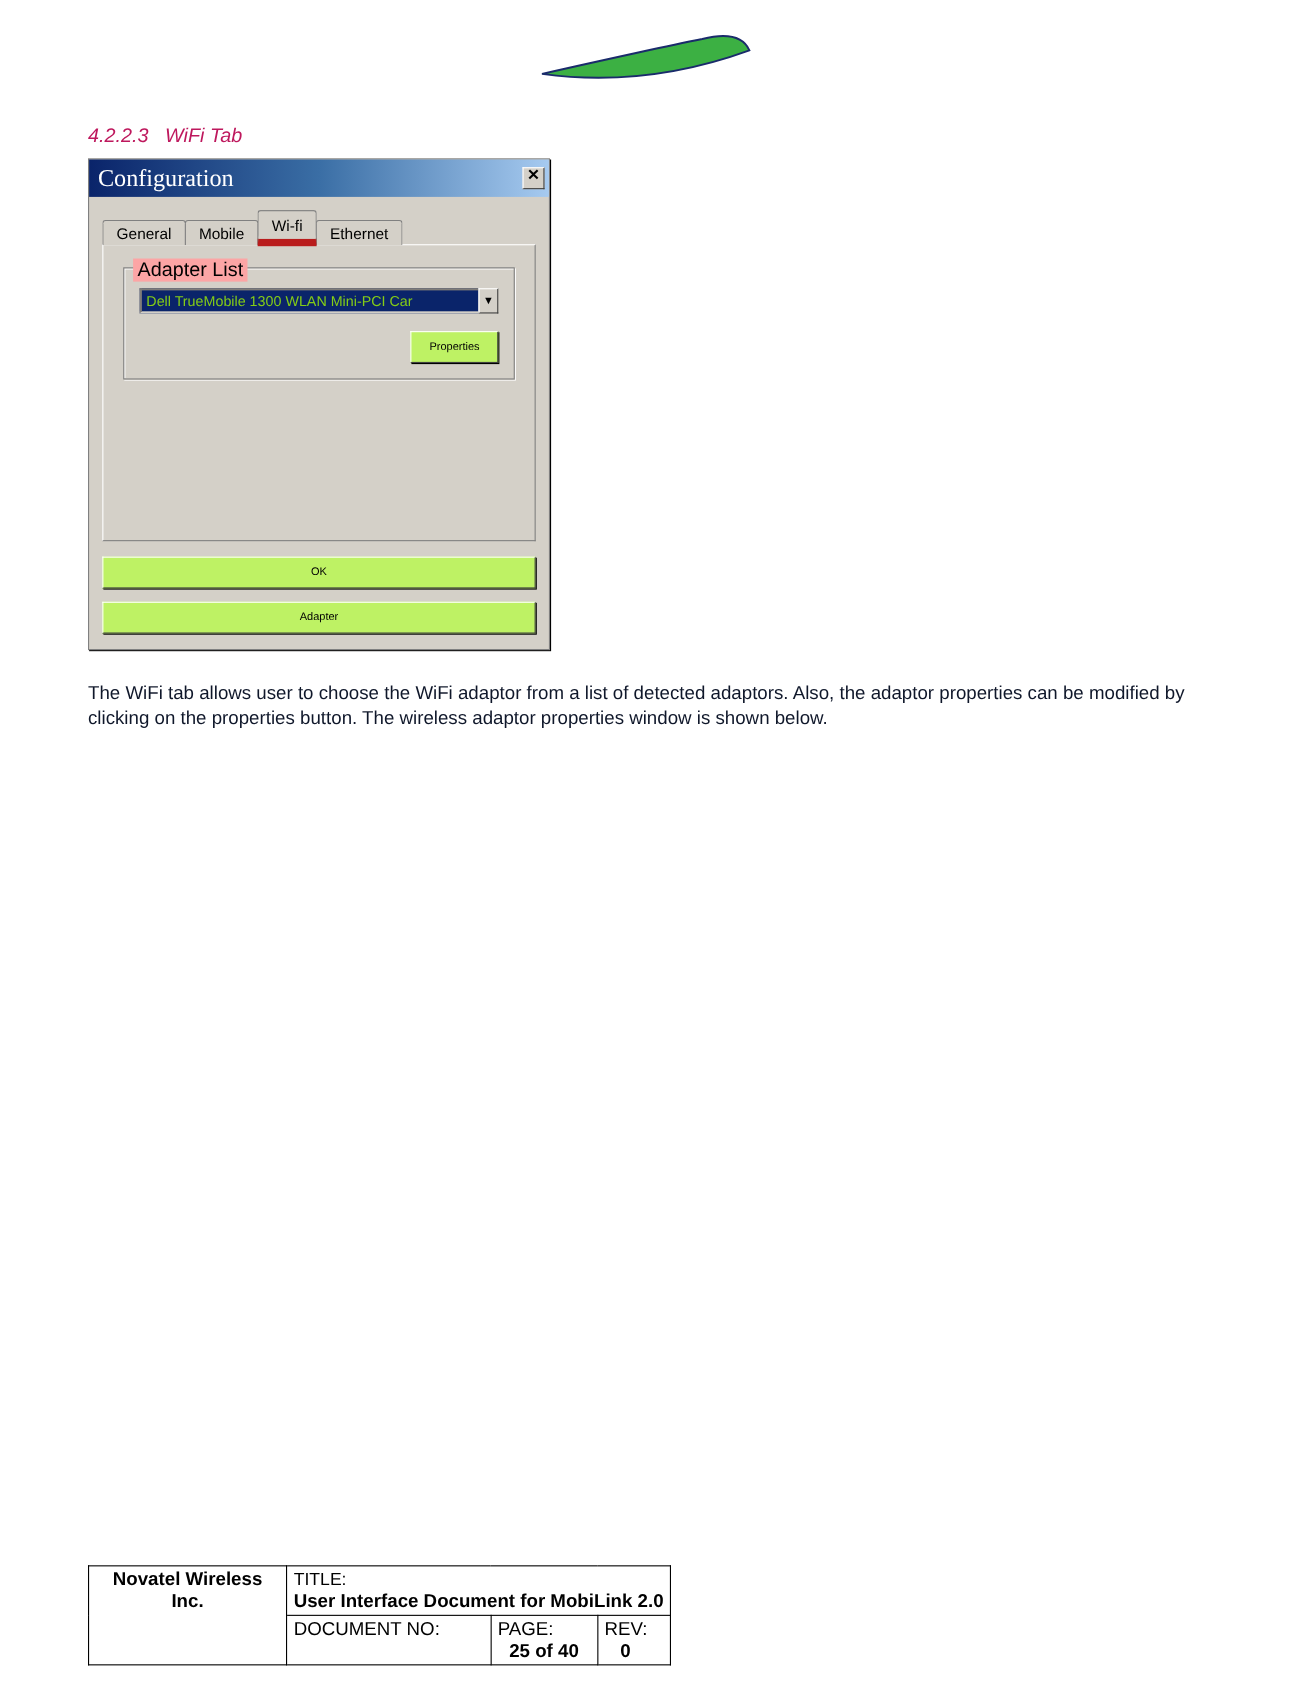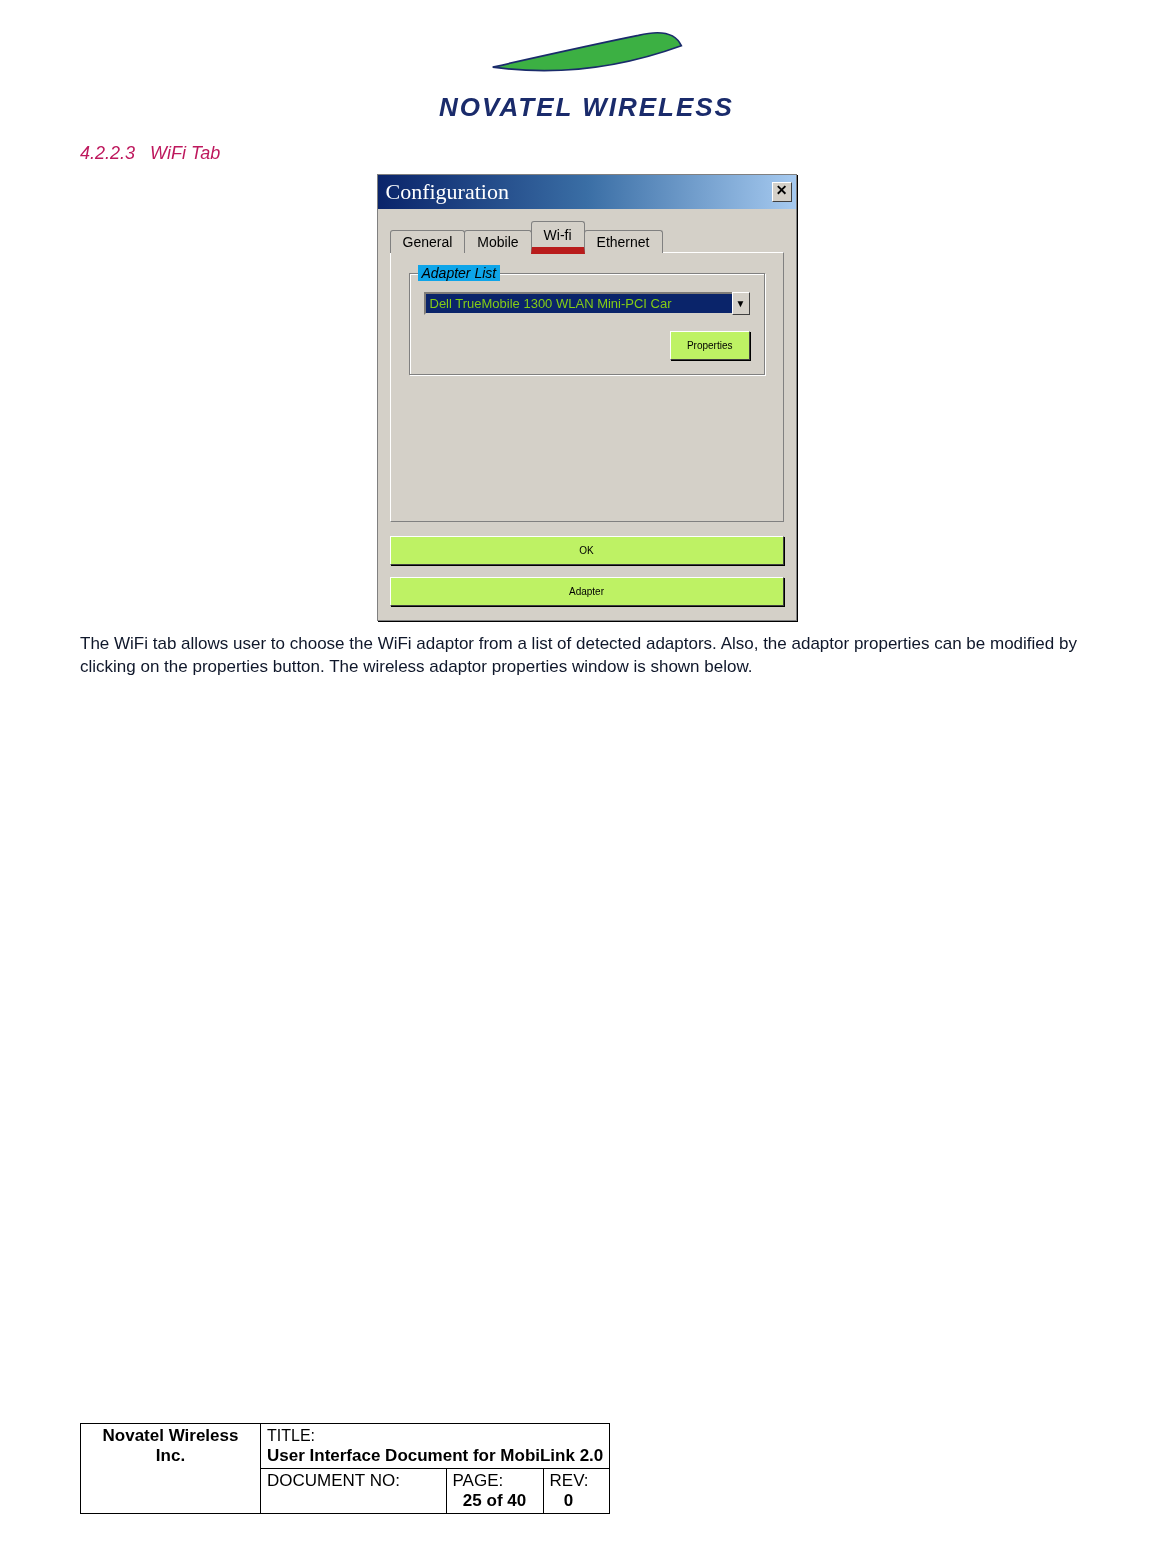--- a/index.html
+++ b/index.html
@@ -40,22 +40,21 @@
     .section-heading {
       font-family: Arial, sans-serif;
       font-style: italic;
       font-size: 18px;
       color: #be185d;
       margin-bottom: 10px;
     }
     
     .dialog-container {
       display: flex;
-      justify-content: center;
-      margin-bottom: 12px;
+      margin-bottom: 28px;
     }
     
     .dialog {
       width: 420px;
       background: #d4d0c8;
       border: 1px solid #808080;
       box-shadow: 1px 1px 0 #000;
     }
     
     .titlebar {
@@ -133,24 +132,23 @@
       border: 1px solid #808080;
       box-shadow: inset 1px 1px 0 #fff, 1px 1px 0 #fff;
       padding: 18px 14px 14px;
       position: relative;
     }
     
     .groupbox-title {
       position: absolute;
       top: -9px;
       left: 8px;
-      background: #0ea5e9;
+      background: #fca5a5;
       padding: 0 4px;
-      font-size: 14px;
-      font-style: italic;
+      font-size: 18px;
     }
     
     .combobox {
       display: flex;
       width: 100%;
       margin-bottom: 16px;
     }
     
     .combobox-text {
       flex: 1;
@@ -255,21 +253,20 @@
       padding-right: 30px;
     }
   </style>
 </head>
 <body>
 
 <div class="logo-container">
   <svg class="logo-swoosh" viewBox="0 0 240 70">
     <path d="M 10 55 Q 120 70 230 30 Q 220 8 180 18 Q 130 28 10 55 Z" fill="#3cb043" stroke="#1a2b6b" stroke-width="2"></path>
   </svg>
-  <div class="logo-text">NOVATEL WIRELESS</div>
 </div>
 
 <div class="section-heading">
   <span>4.2.2.3</span>&nbsp;&nbsp;&nbsp;<span>WiFi Tab</span>
 </div>
 
 <div class="dialog-container">
   <div class="dialog">
     <div class="titlebar">
       <span>Configuration</span>

